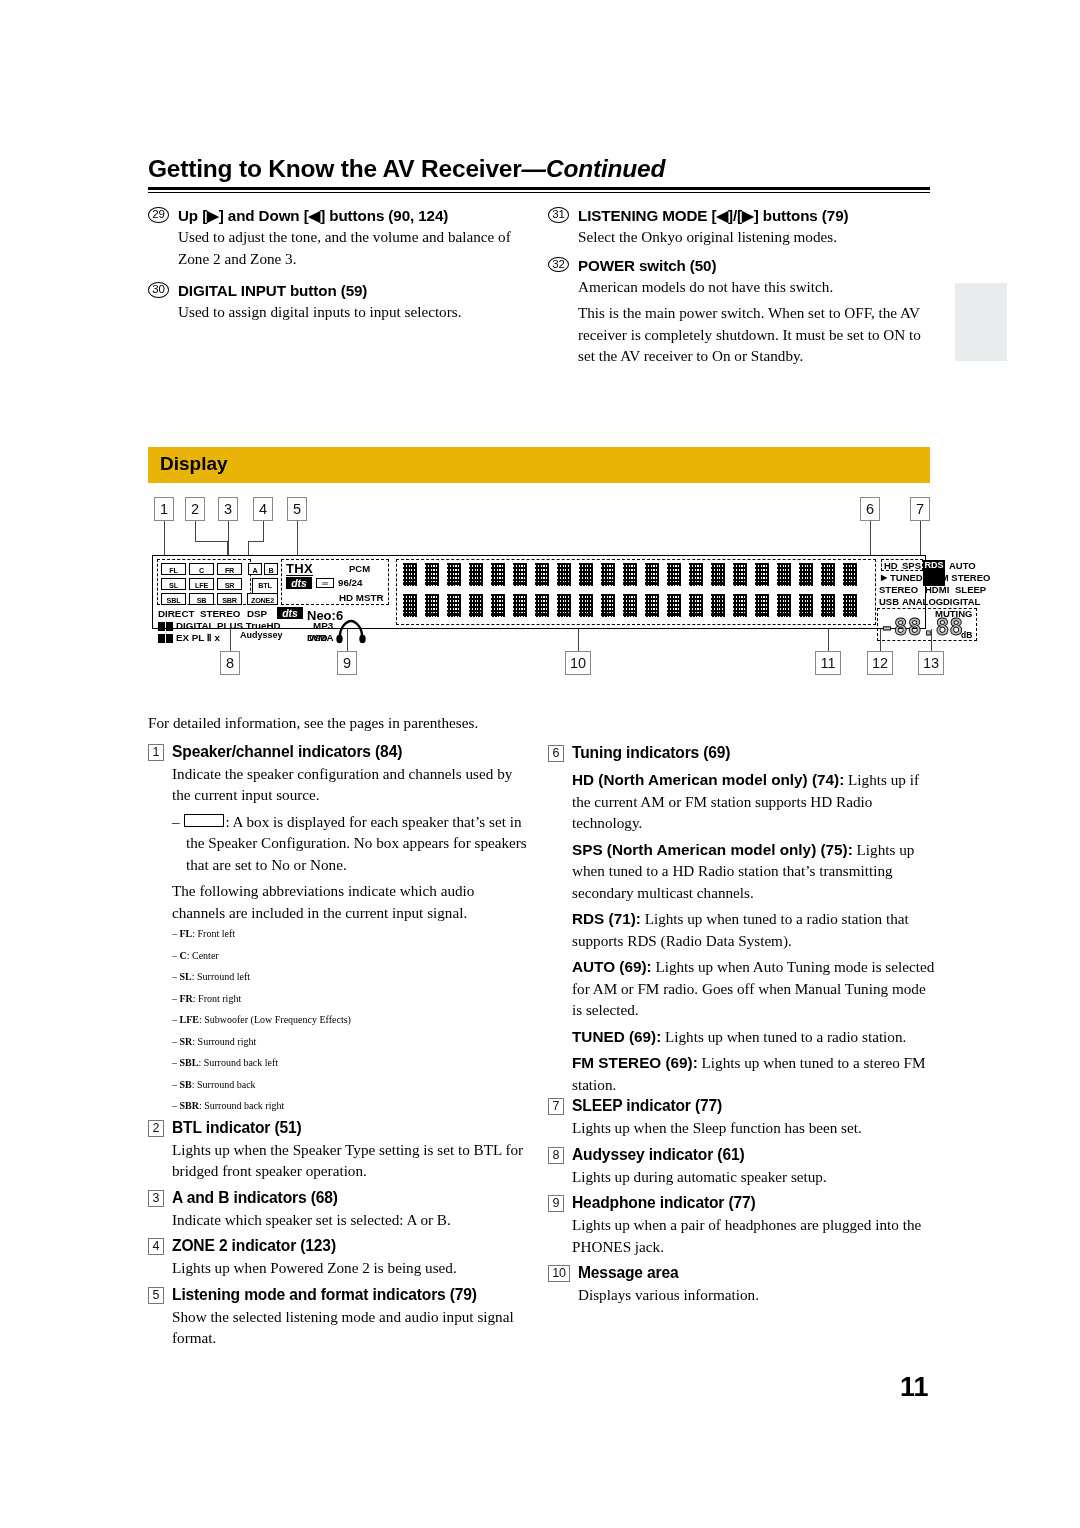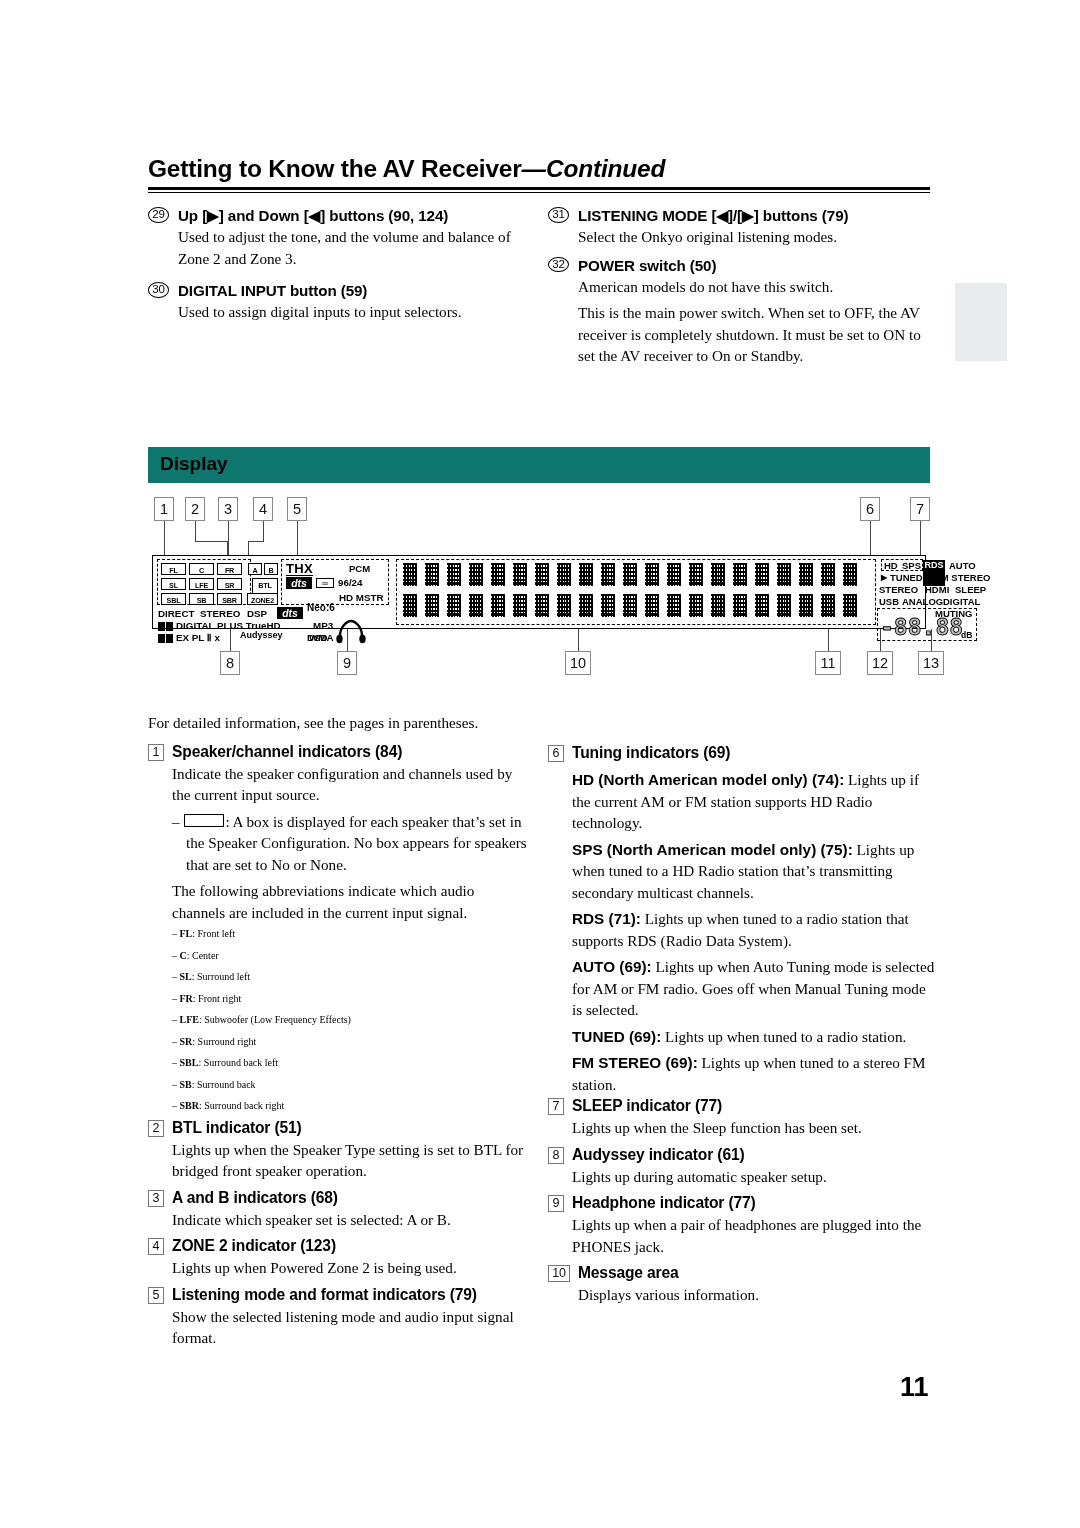--- a/index.html
+++ b/index.html
@@ -53,21 +53,21 @@
     font-family:"Liberation Serif", serif;
     font-size:15.2px; line-height:21.5px;
     padding-left:30px; margin-top:0;
     text-align:left;
   }
   .sp { height:9px; }
 
   
   .disp-band {
     position:absolute; left:148px; top:447px; width:782px; height:36px;
-    background:#0f766e;
+    background:#eab308;
   }
   .disp-band-label {
     font-family:"Liberation Sans", sans-serif;
     font-weight:bold; font-size:19px;
     padding:6px 0 0 12px;
   }
 
   
   .diagram { position:absolute; left:148px; top:495px; width:782px; height:195px; }
 
@@ -320,21 +320,21 @@
       <div class="txt" style="left:196px; top:8px; font-size:9.5px;">PCM</div>
       <div class="inv" style="left:133px; top:21px; width:26px; height:12px; font-size:10.5px; padding-top:1px; font-style:italic;">dts</div>
       <div class="boxed" style="left:163px; top:22px; width:18px; height:10px; font-size:8px; line-height:9px;">═</div>
       <div class="txt" style="left:185px; top:22px; font-size:9.8px;">96/24</div>
       <div class="txt" style="left:186px; top:37px; font-size:9.8px;">HD MSTR</div>
 
       <div class="txt" style="left:5px;   top:53px; font-size:9.8px;">DIRECT</div>
       <div class="txt" style="left:47px;  top:53px; font-size:9.8px;">STEREO</div>
       <div class="txt" style="left:94px;  top:53px; font-size:9.8px;">DSP</div>
       <div class="inv" style="left:124px; top:51px; width:26px; height:12px; font-size:10.5px; padding-top:1px; font-style:italic;">dts</div>
-      <div class="txt" style="left:154px; top:47px; font-size:10px;">Neo:6</div>
+      <div class="txt" style="left:154px; top:53px; font-size:13px;">Neo:6</div>
 
       <div class="inv" style="left:5px; top:66px; width:7px; height:9px; font-size:0;"></div>
       <div class="inv" style="left:13px;top:66px; width:7px; height:9px; font-size:0;"></div>
       <div class="txt" style="left:23px; top:65px; font-size:9.8px;">DIGITAL PLUS TrueHD</div>
       <div class="txt" style="left:160px; top:65px; font-size:9.8px;">MP3</div>
 
       <div class="inv" style="left:5px; top:78px; width:7px; height:9px; font-size:0;"></div>
       <div class="inv" style="left:13px;top:78px; width:7px; height:9px; font-size:0;"></div>
       <div class="txt" style="left:23px; top:77px; font-size:9.8px;">EX PL Ⅱ x</div>
       <div class="txt" style="left:87px; top:75px; font-size:9px;">Audyssey</div>

